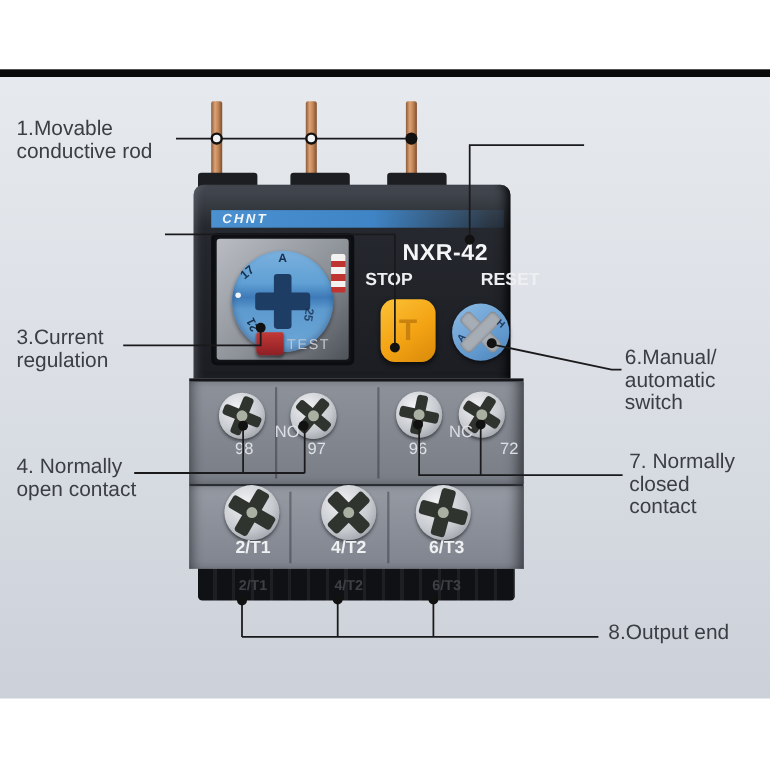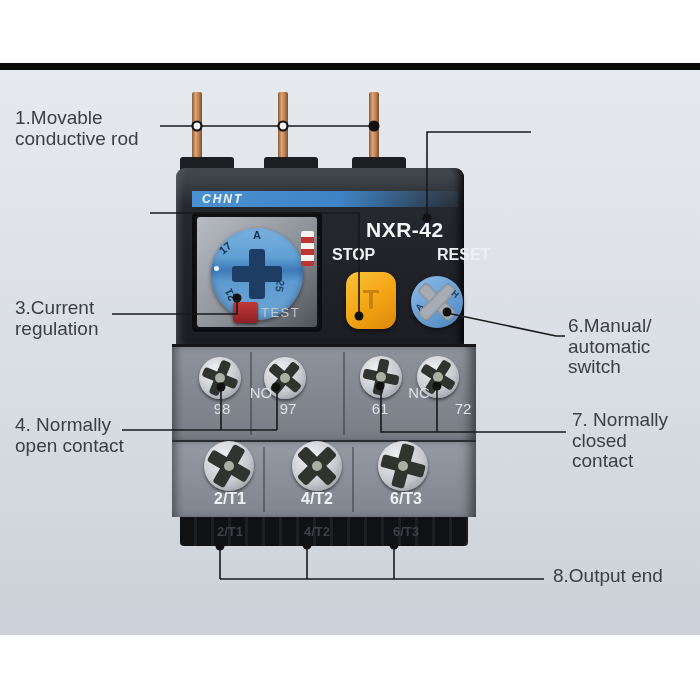--- a/index.html
+++ b/index.html
@@ -171,21 +171,21 @@
   <div class="screw sm" style="left:417px;top:356px">
     <div class="slots" style="transform:rotate(32deg)">
         <div class="s1"></div>
         <div class="s2"></div>
       </div>
       <div class="cap"></div>
     </div>
   <div class="tlabel" style="left:222px;top:400px">98</div>
   <div class="tlabel" style="left:261px;top:384px">NO</div>
   <div class="tlabel" style="left:288px;top:400px">97</div>
-  <div class="tlabel" style="left:380px;top:400px">61</div>
+  <div class="tlabel" style="left:380px;top:400px">96</div>
   <div class="tlabel" style="left:419px;top:384px">NC</div>
   <div class="tlabel" style="left:463px;top:400px">72</div>
 
   <div class="body-low">
     <div class="seam" style="left:91px"></div>
     <div class="seam" style="left:180px"></div>
   </div>
   <div class="screw lg" style="left:204px;top:441px">
     <div class="slots" style="transform:rotate(30deg)">
         <div class="s1"></div>

